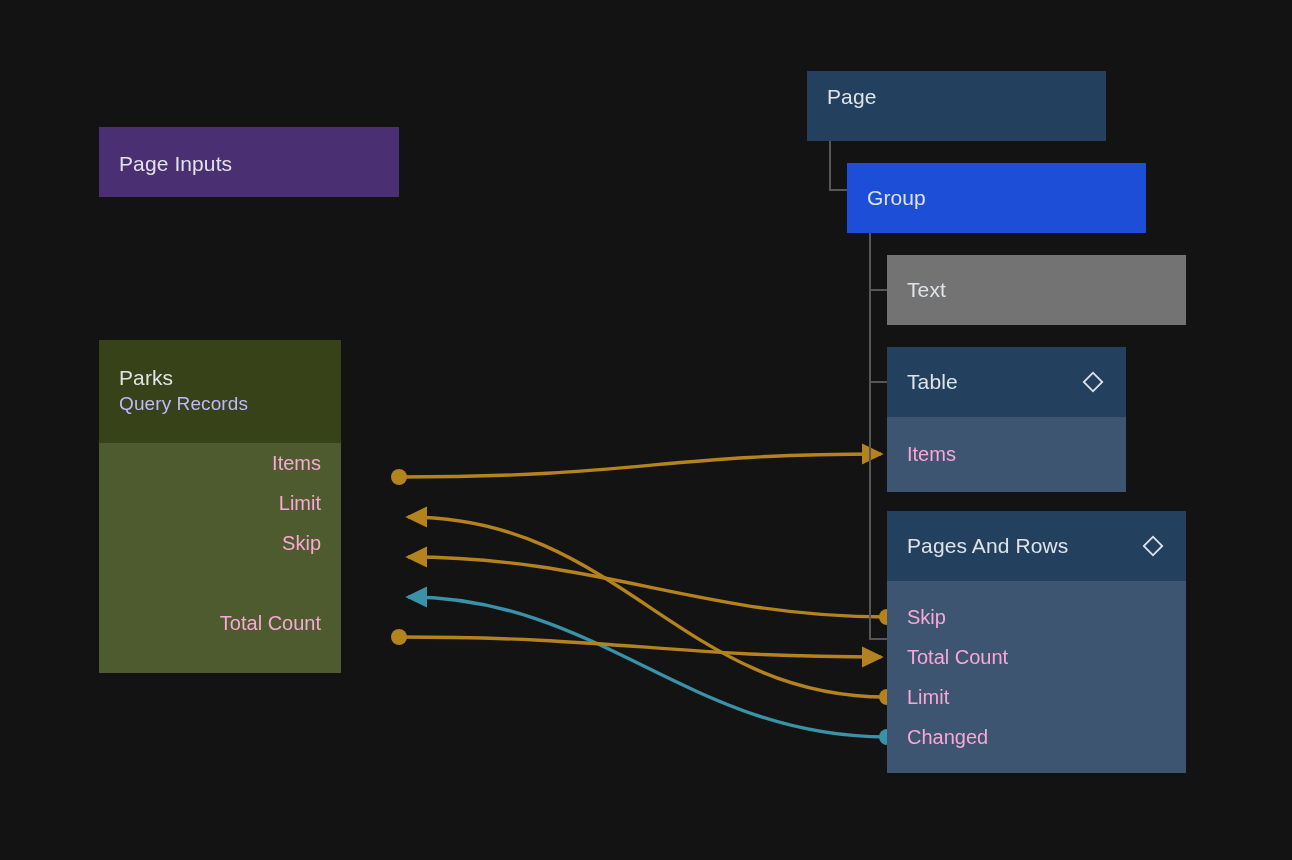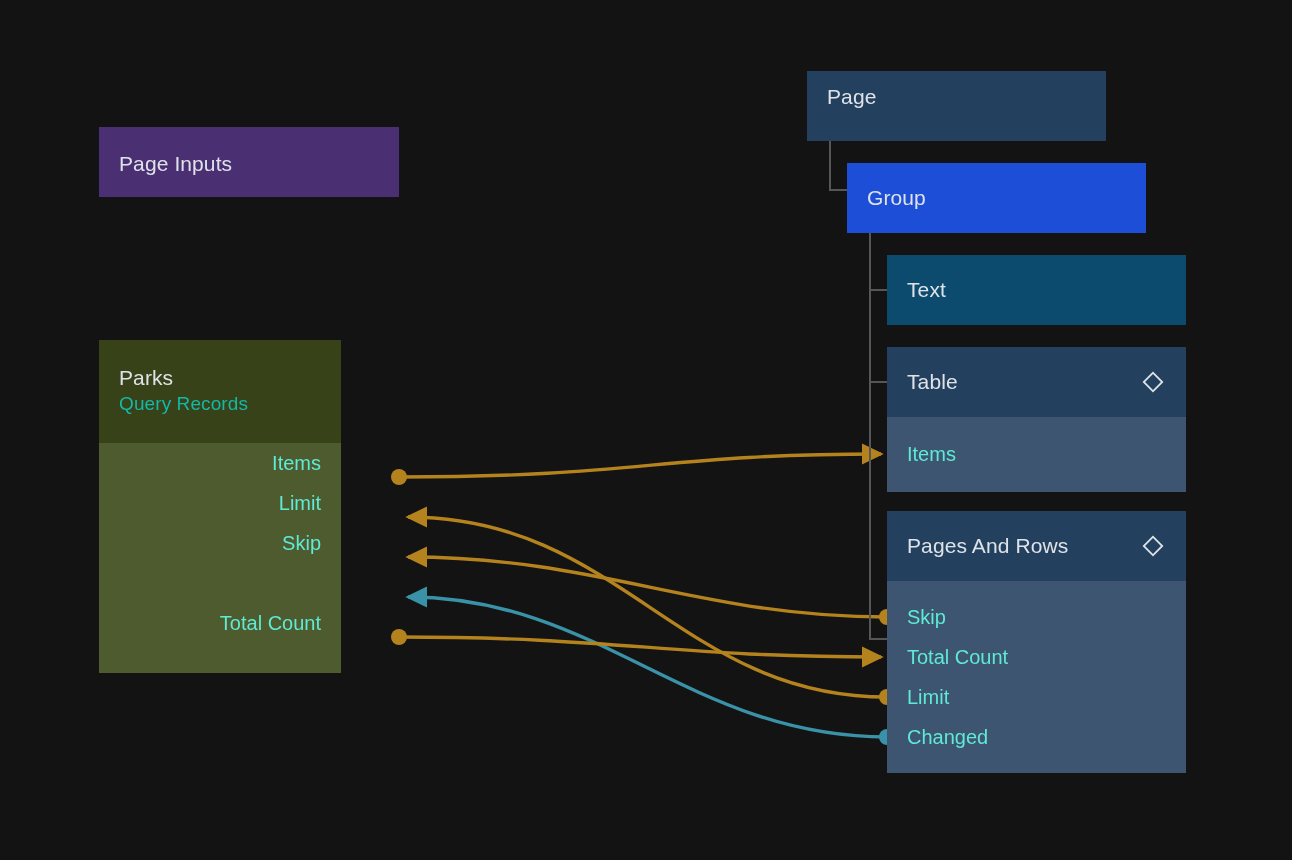--- a/index.html
+++ b/index.html
@@ -28,32 +28,32 @@
     display: flex;
     align-items: center;
     justify-content: space-between;
     padding: 0 20px;
     color: #dfe3e8;
     font-size: 21px;
     letter-spacing: 0.1px;
   }
   .node-header .title-wrap { display: flex; flex-direction: column; justify-content: center; }
   .node-subtitle {
-    color: #14b8a6;
+    color: #c4b5fd;
     font-size: 19px;
     margin-top: 3px;
   }
   .node-body { position: relative; }
   .port-row {
     position: absolute;
     height: 40px;
     display: flex;
     align-items: center;
     font-size: 20px;
-    color: #5eead4;
+    color: #f9a8d4;
     width: 100%;
   }
   .port-row.right-aligned {
     justify-content: flex-end;
     padding-right: 20px;
   }
   .port-row.left-aligned {
     justify-content: flex-start;
     padding-left: 20px;
   }
@@ -69,24 +69,24 @@
     height: 103px; background: #374218; align-items: flex-start; padding-top: 26px;
   }
   #node-parks .node-body { height: 230px; background: #4e5b2e; }
 
   #node-page { left: 807px; top: 71px; width: 299px; height: 70px; background: #23405f; }
   #node-page .node-header { height: 51px; }
 
   #node-group { left: 847px; top: 163px; width: 299px; height: 70px; background: #1d4ed8; }
   #node-group .node-header { height: 70px; }
 
-  #node-text { left: 887px; top: 255px; width: 299px; height: 70px; background: #0c4a6e; }
+  #node-text { left: 887px; top: 255px; width: 299px; height: 70px; background: #737373; }
   #node-text .node-header { height: 70px; }
 
-  #node-table { left: 887px; top: 347px; width: 299px; height: 145px; }
+  #node-table { left: 887px; top: 347px; width: 239px; height: 145px; }
   #node-table .node-header { height: 70px; background: #23405f; }
   #node-table .node-body { height: 75px; background: #3e5572; }
 
   #node-pages-rows { left: 887px; top: 511px; width: 299px; height: 262px; }
   #node-pages-rows .node-header { height: 70px; background: #23405f; }
   #node-pages-rows .node-body { height: 192px; background: #3e5572; }
 
   .diamond-icon { display: block; }
   .tree-line { position: absolute; background: #565656; z-index: 6; }
 </style>

